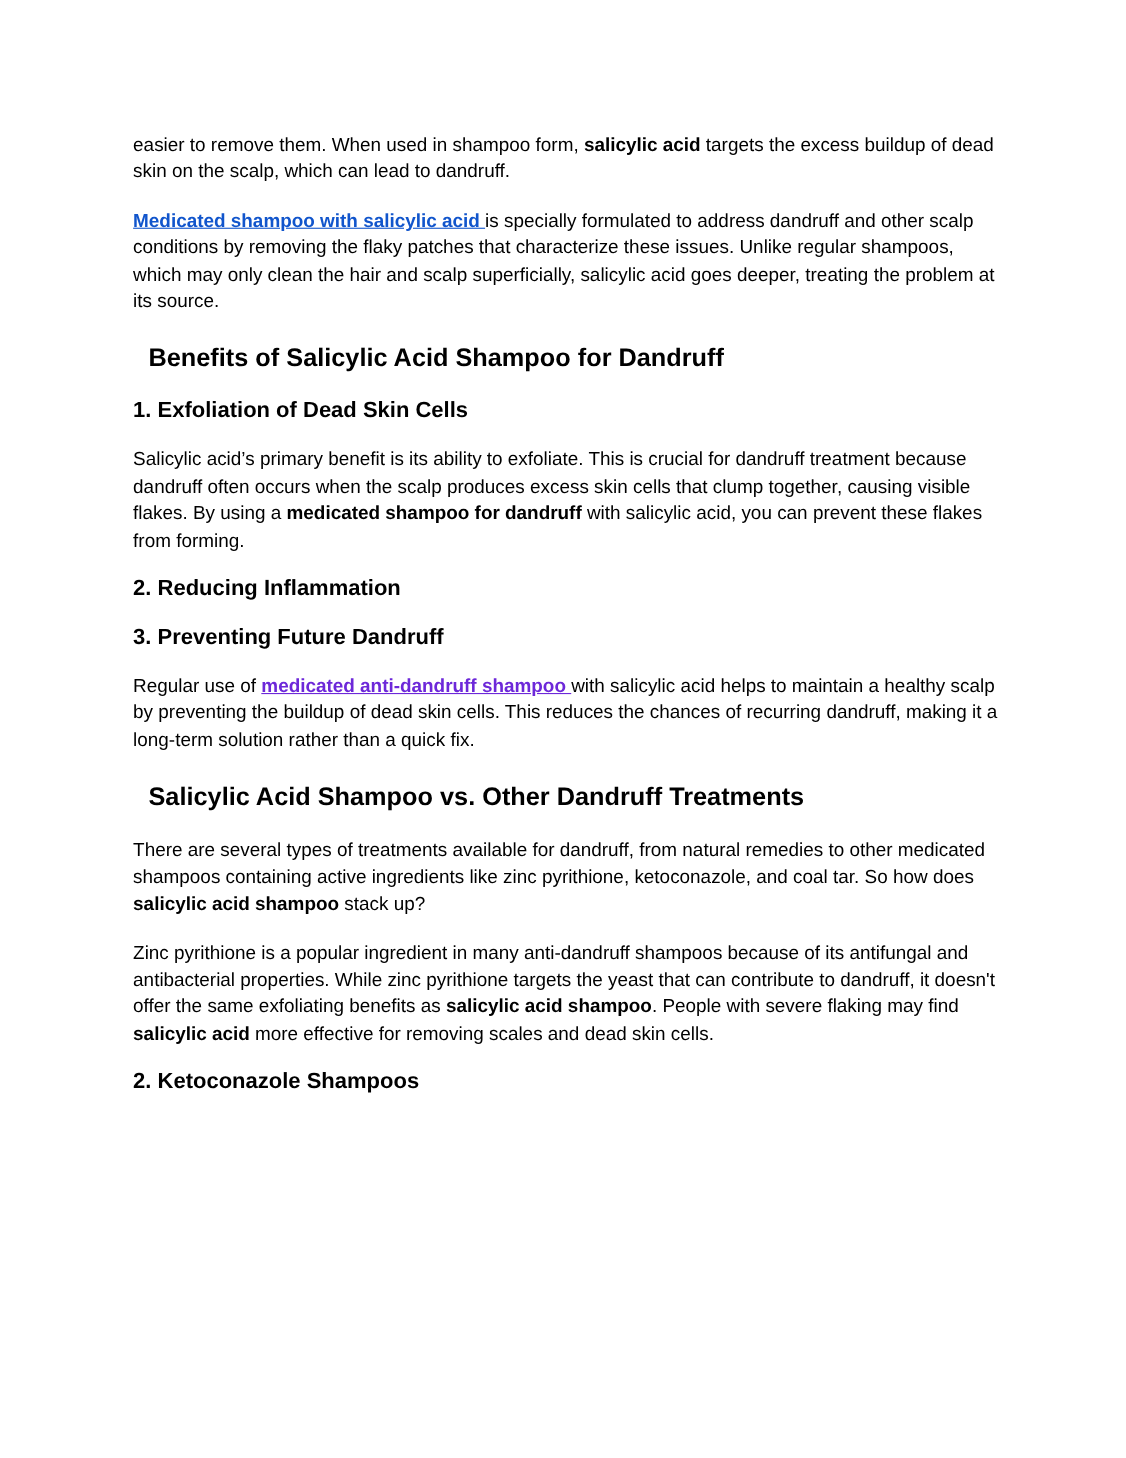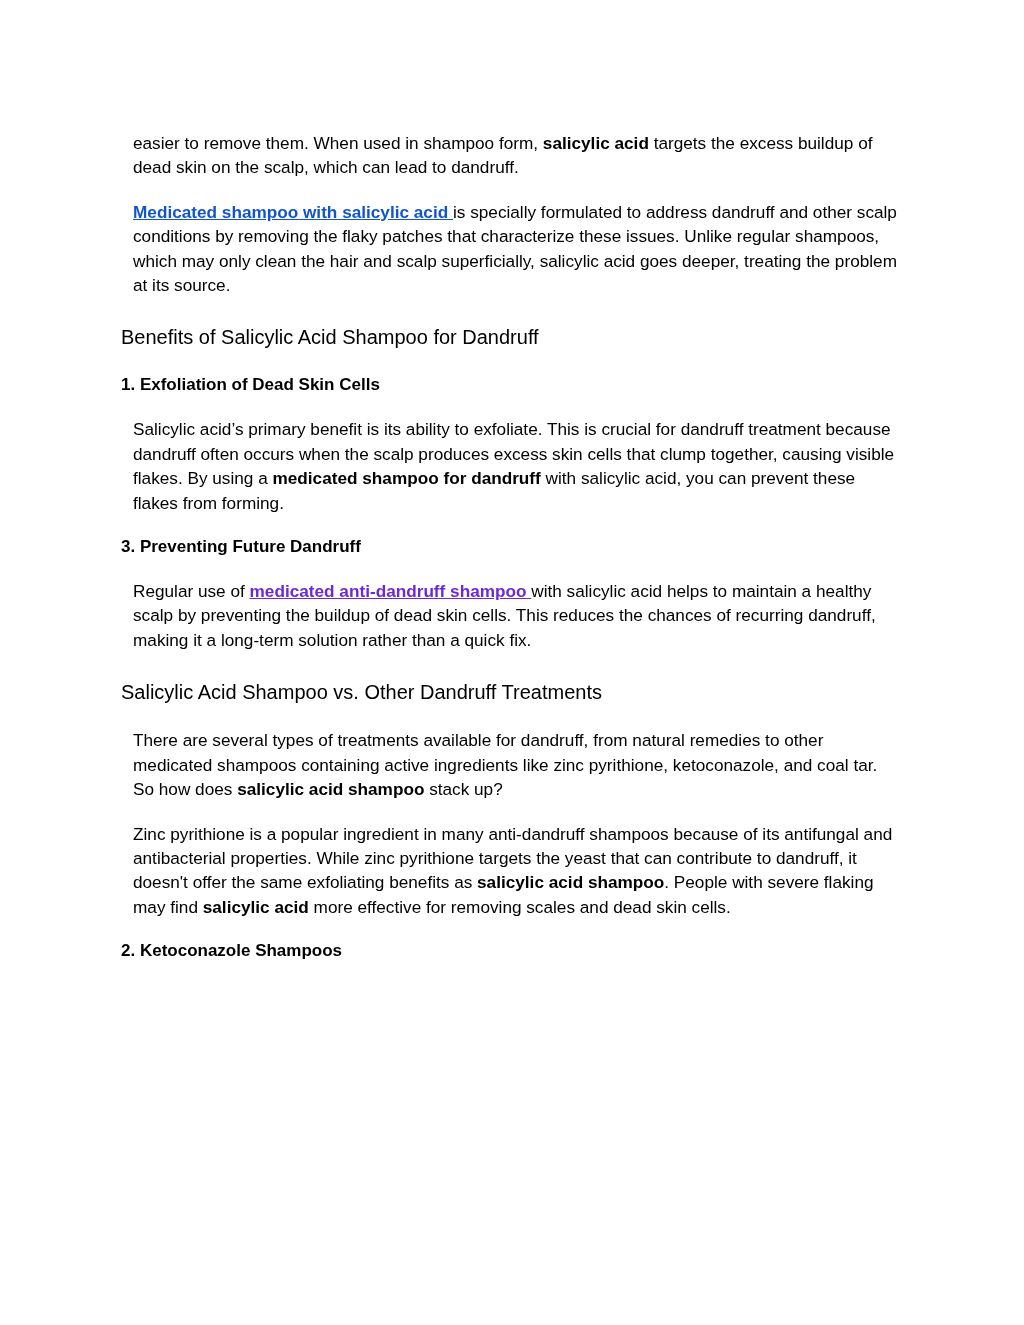--- a/index.html
+++ b/index.html
@@ -1,41 +1,42 @@
 <!DOCTYPE html>
 <html><head>
   <meta charset="utf-8">
   <style>
     html, body { margin: 0; padding: 0; background: #ffffff; }
     body {
       width: 1024px; height: 1325px; position: relative; overflow: hidden;
       font-family: "Liberation Sans", sans-serif; color: #000000;
     }
     .page { position: absolute; left: 121px; top: 119px; width: 790px; }
-    p { margin: 12px; font-size: 17.2px; line-height: 24.4px; }
+    p { margin: 0; font-size: 17.2px; line-height: 24.4px; }
     .mb20 { margin-bottom: 20px; }
-    h2 { margin: 0; font-size: 20px; font-weight: normal; line-height: 28px; }
-    h3 { margin: 0; font-size: 17px; font-weight: bold; line-height: 24px; }
+    h2 { margin: 14px; font-size: 23px; font-weight: bold; line-height: 28px; }
+    h3 { margin: 0; font-size: 20px; font-weight: bold; line-height: 24px; }
     a.link { color: #1155cc; font-weight: bold; }
     b { font-weight: bold; }
   </style>
 </head>
 <body>
 
 <div class="page">
 
   <p class="mb20"><span>easier to remove them. When used in shampoo form, </span><b>salicylic acid</b><span> targets the excess buildup of dead skin on the scalp, which can lead to dandruff.</span></p>
 
   <p style="margin-bottom:26px"><a class="link" href="#" style="color: rgb(17, 85, 204);">Medicated shampoo with salicylic acid </a><span>is specially formulated to address dandruff and other scalp conditions by removing the flaky patches that characterize these issues. Unlike regular shampoos, which may only clean the hair and scalp superficially, salicylic acid goes deeper, treating the problem at its source.</span></p>
 
   <h2 style="margin-bottom:22px">Benefits of Salicylic Acid Shampoo for Dandruff</h2>
 
   <h3 class="mb20">1. Exfoliation of Dead Skin Cells</h3>
   <p class="mb20"><span>Salicylic acid’s primary benefit is its ability to exfoliate. This is crucial for dandruff treatment because dandruff often occurs when the scalp produces excess skin cells that clump together, causing visible flakes. By using a </span><b>medicated shampoo for dandruff</b><span> with salicylic acid, you can prevent these flakes from forming.</span></p>
 
+  <h3 class="mb20">2. Reducing Inflammation</h3>
 
   <h3 class="mb20">3. Preventing Future Dandruff</h3>
   <p style="margin-bottom:26px"><span>Regular use of </span><a class="link" href="#" style="color: #6d28d9;">medicated anti-dandruff shampoo </a><span>with salicylic acid helps to maintain a healthy scalp by preventing the buildup of dead skin cells. This reduces the chances of recurring dandruff, making it a long-term solution rather than a quick fix.</span></p>
 
   <h2 style="margin-bottom:22px">Salicylic Acid Shampoo vs. Other Dandruff Treatments</h2>
 
   <p class="mb20"><span>There are several types of treatments available for dandruff, from natural remedies to other medicated shampoos containing active ingredients like zinc pyrithione, ketoconazole, and coal tar. So how does </span><b>salicylic acid shampoo</b><span> stack up?</span></p>
 
   <p class="mb20"><span>Zinc pyrithione is a popular ingredient in many anti-dandruff shampoos because of its antifungal and antibacterial properties. While zinc pyrithione targets the yeast that can contribute to dandruff, it doesn't offer the same exfoliating benefits as </span><b>salicylic acid shampoo</b><span>. People with severe flaking may find </span><b>salicylic acid</b><span> more effective for removing scales and dead skin cells.</span></p>
 

